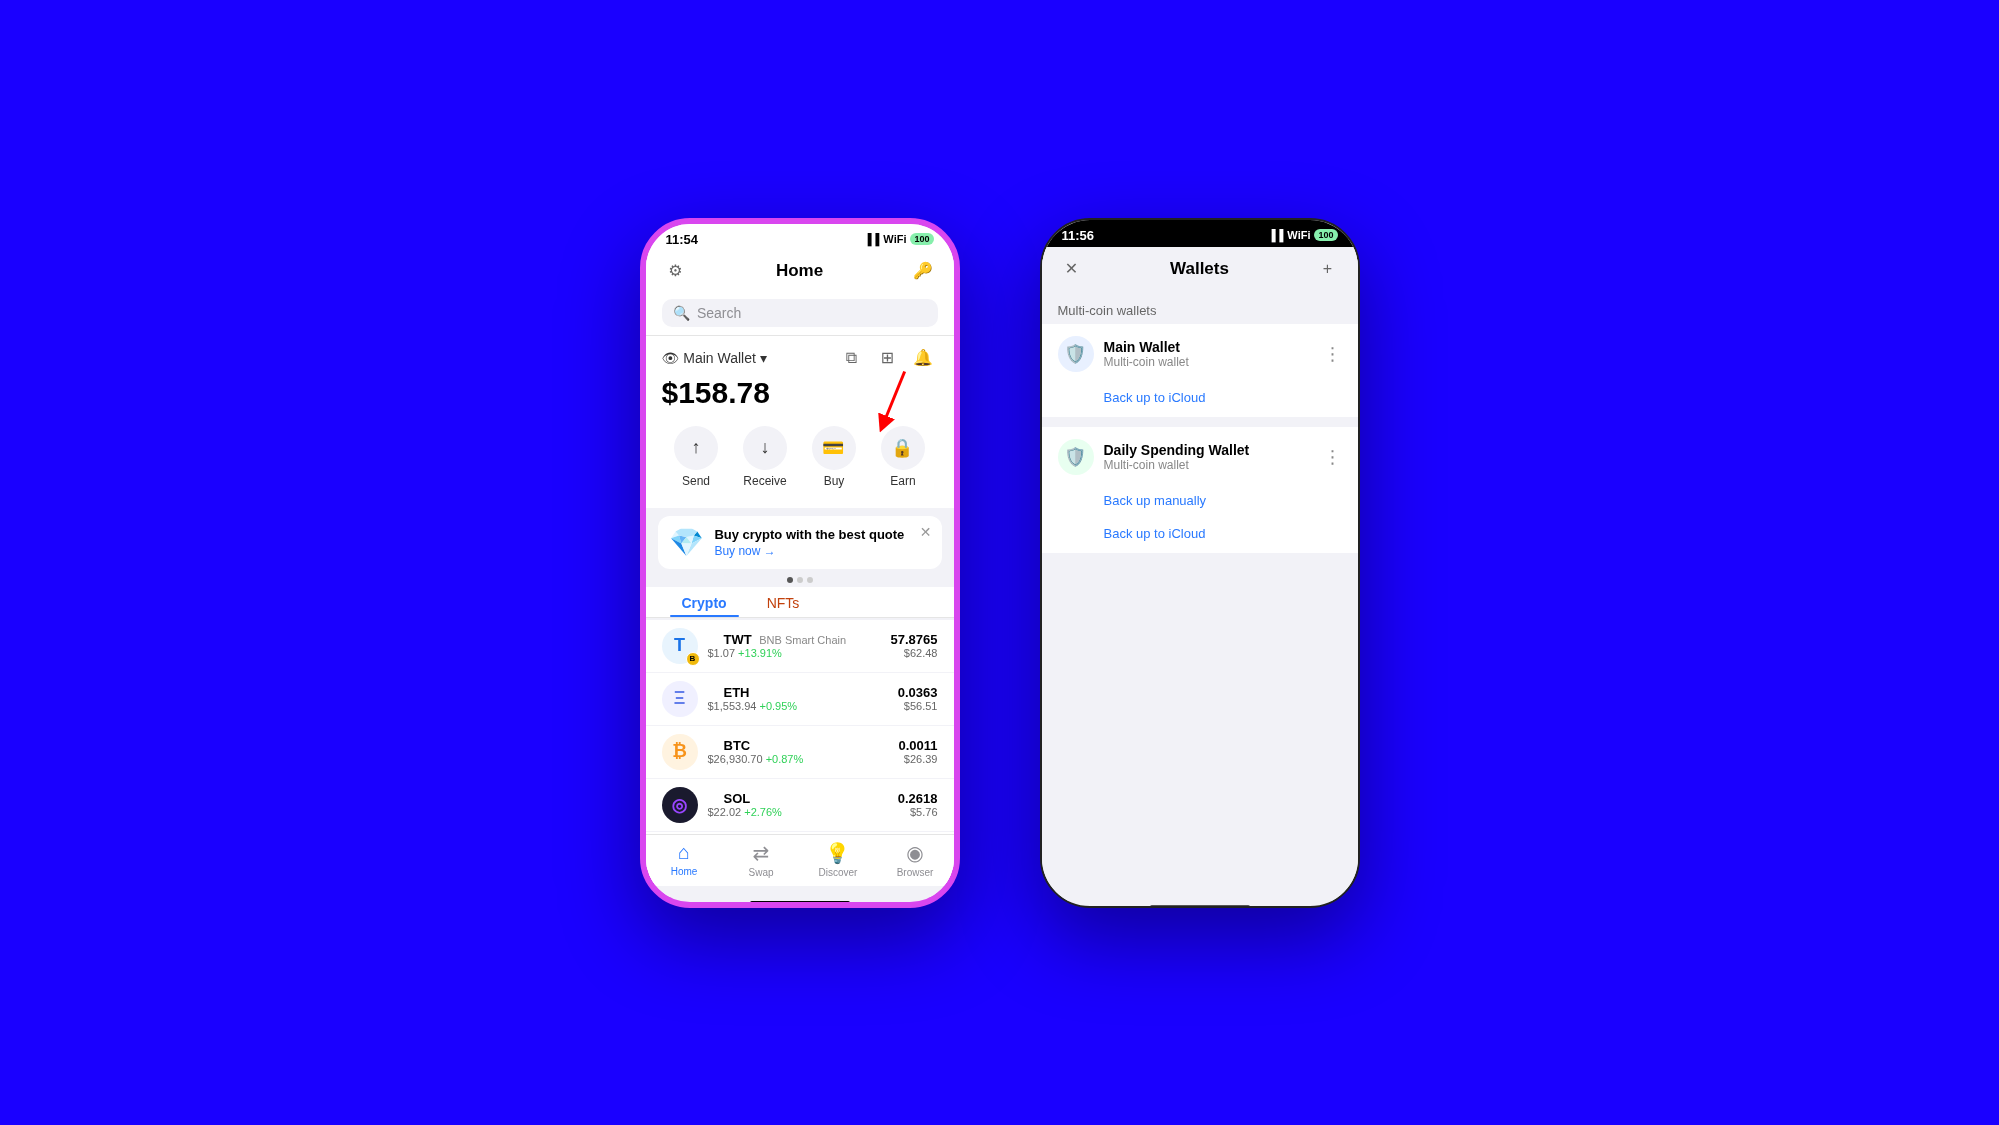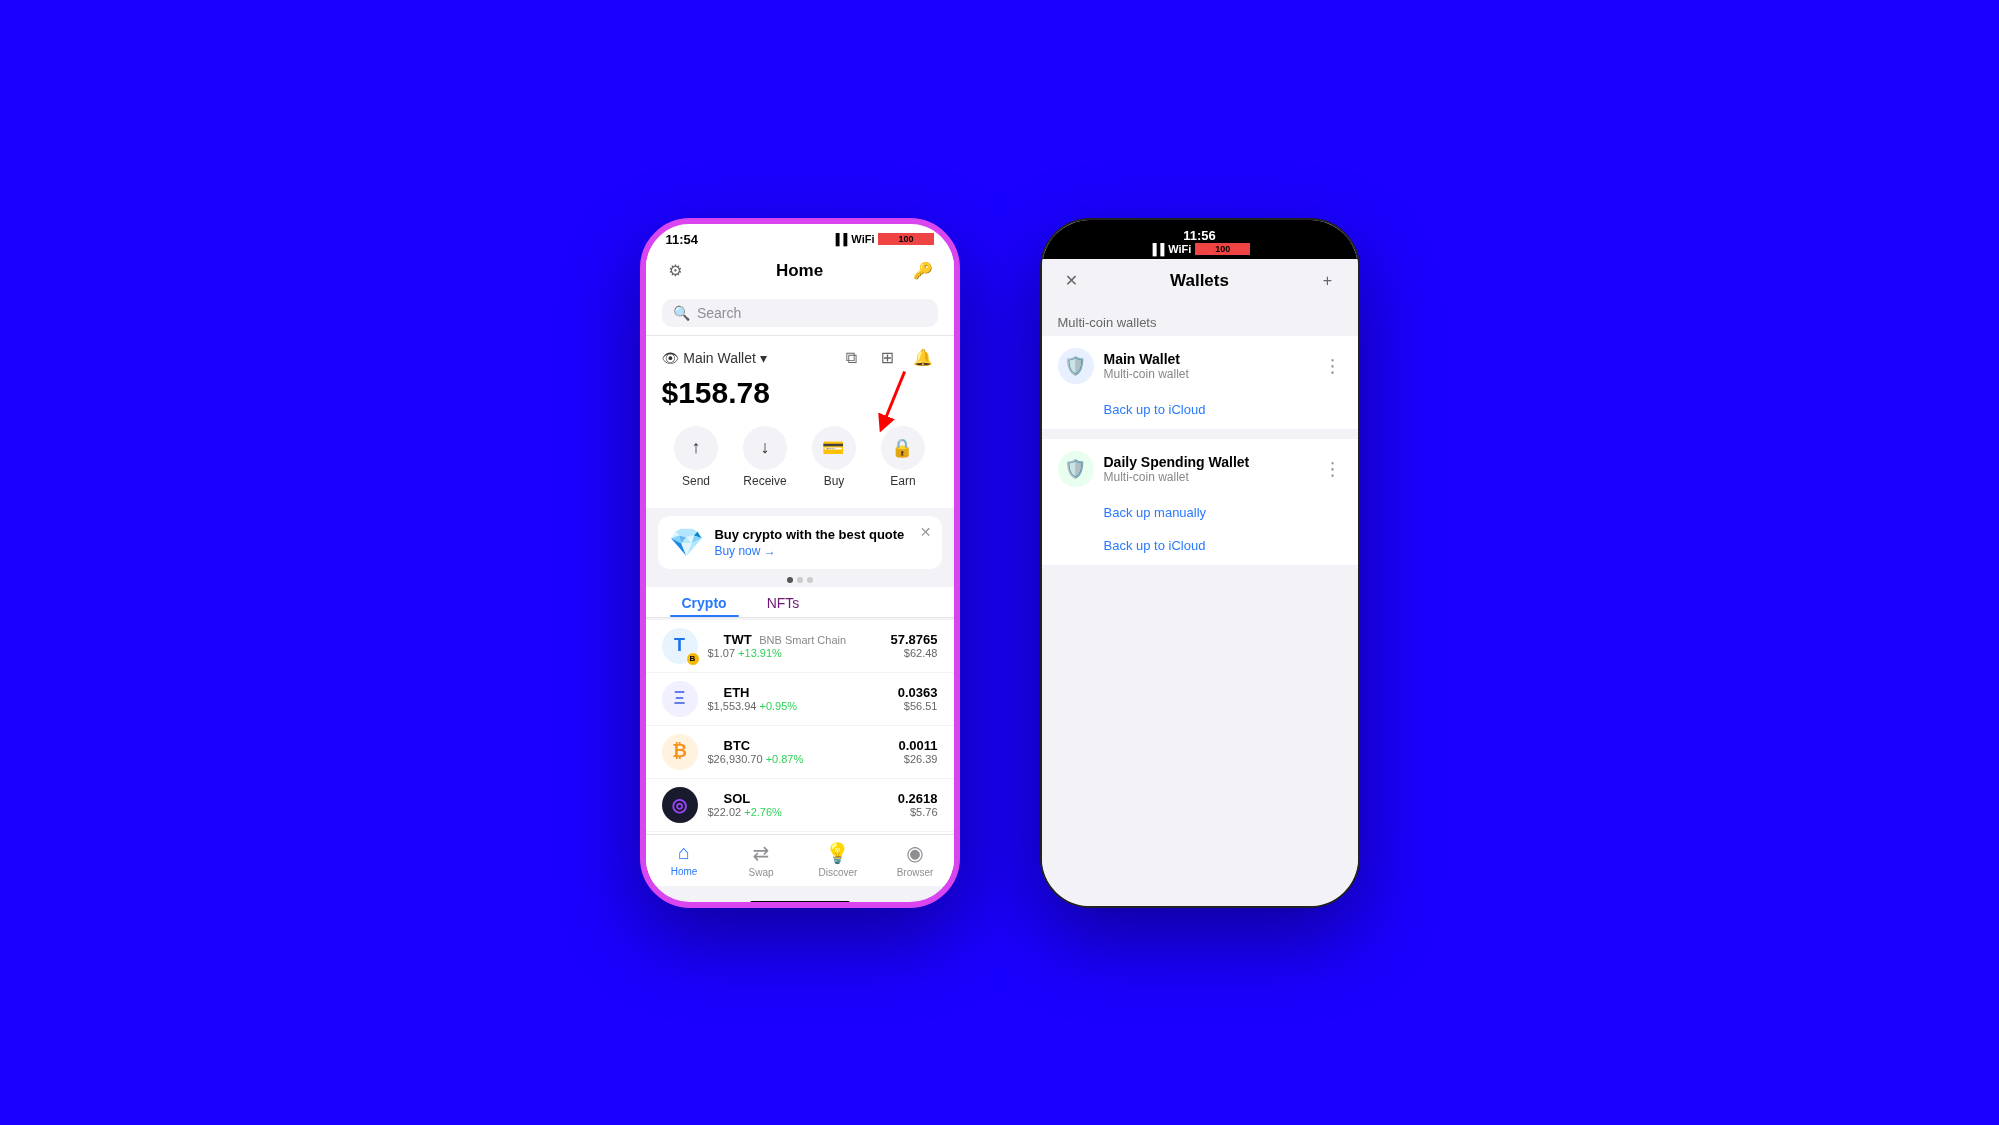--- a/index.html
+++ b/index.html
@@ -53,37 +53,36 @@
     }
 
     .phone-left .status-bar {
       background: #fff;
       color: #000;
     }
 
     .phone-right .status-bar {
       background: #000;
       color: #fff;
-      flex-direction: column;
     }
 
     .status-icons {
       display: flex;
       align-items: center;
       gap: 4px;
       font-size: 11px;
     }
 
     .battery-badge {
-      background: #ef4444;
+      background: #86efac;
       color: #000;
       font-size: 9px;
       font-weight: 700;
-      padding: 1px 20px;
-      border-radius: 0;
+      padding: 1px 4px;
+      border-radius: 6px;
     }
 
     
     .screen {
       height: calc(100% - 32px);
       overflow: hidden;
       background: #f2f2f7;
     }
 
     
@@ -237,21 +236,21 @@
       display: flex;
       padding: 0 16px;
       background: #fff;
       border-bottom: 1px solid #e5e5e5;
       margin-top: 4px;
     }
 
     .tab {
       padding: 8px 20px 6px;
       font-size: 14px;
-      color: #701a75;
+      color: #c2410c;
       position: relative;
     }
 
     .tab.active {
       color: #2979ff;
       font-weight: 600;
     }
 
     .tab.active::after {
       content: '';

